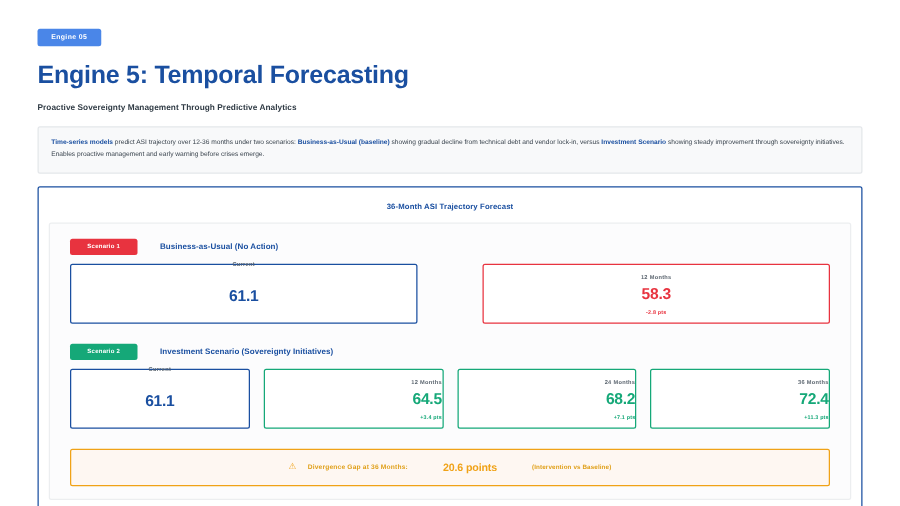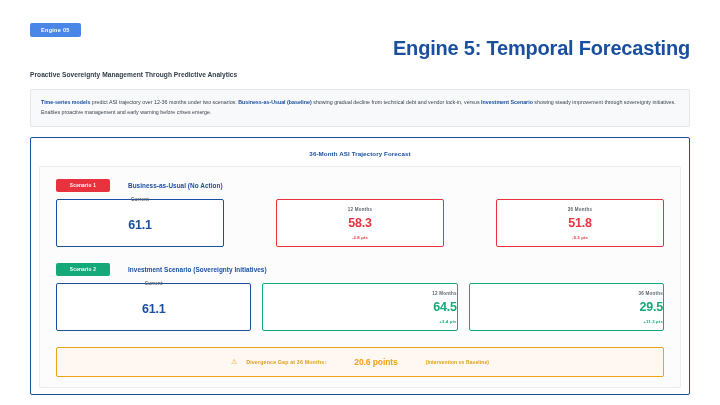--- a/index.html
+++ b/index.html
@@ -26,21 +26,21 @@
     font-weight: bold;
     letter-spacing: .3px;
     padding: 4px 11px;
     border-radius: 2px;
   }
   .page-title {
     color: #1a4fa0;
     font-size: 20px;
     font-weight: bold;
     letter-spacing: -.2px;
-    text-align: right;
+    margin-top: 12px;
   }
   .page-subtitle {
     color: #303b45;
     font-size: 6.6px;
     font-weight: bold;
     letter-spacing: .05px;
     margin-top: 11px;
   }
 
   
@@ -218,45 +218,45 @@
         <div class="card b-navy">
           <div class="card-label">Current</div>
           <div class="card-value v-navy">61.1</div>
           <div class="card-delta d-red"></div>
         </div>
         <div class="card b-red">
           <div class="card-label">12 Months</div>
           <div class="card-value v-red">58.3</div>
           <div class="card-delta d-red">-2.8 pts</div>
         </div>
-        <div class="card b-red">
-          <div class="card-label">36 Months</div>
-          <div class="card-value v-red">51.8</div>
-          <div class="card-delta d-red">-9.3 pts</div>
-        </div>
       </div>
 
       <div class="scenario-head">
         <div class="scenario-chip chip-green">Scenario 2</div>
         <div class="scenario-name">Investment Scenario (Sovereignty Initiatives)</div>
       </div>
       <div class="card-row">
         <div class="card b-navy">
           <div class="card-label">Current</div>
           <div class="card-value v-navy">61.1</div>
           <div class="card-delta d-green"></div>
         </div>
         <div class="card b-green">
           <div class="card-label">12 Months</div>
           <div class="card-value v-green">64.5</div>
           <div class="card-delta d-green">+3.4 pts</div>
         </div>
         <div class="card b-green">
+          <div class="card-label">24 Months</div>
+          <div class="card-value v-green">68.2</div>
+          <div class="card-delta d-green">+7.1 pts</div>
+        </div>
+        <div class="card b-green">
           <div class="card-label">36 Months</div>
-          <div class="card-value v-green">29.5</div>
+          <div class="card-value v-green">72.4</div>
           <div class="card-delta d-green">+11.3 pts</div>
         </div>
       </div>
 
       <div class="divergence">
         <span class="warn-icon">⚠</span>
         <span class="div-label">Divergence Gap at 36 Months:</span>
         <span class="div-value">20.6 points</span>
         <span class="div-note">(Intervention vs Baseline)</span>
       </div>

